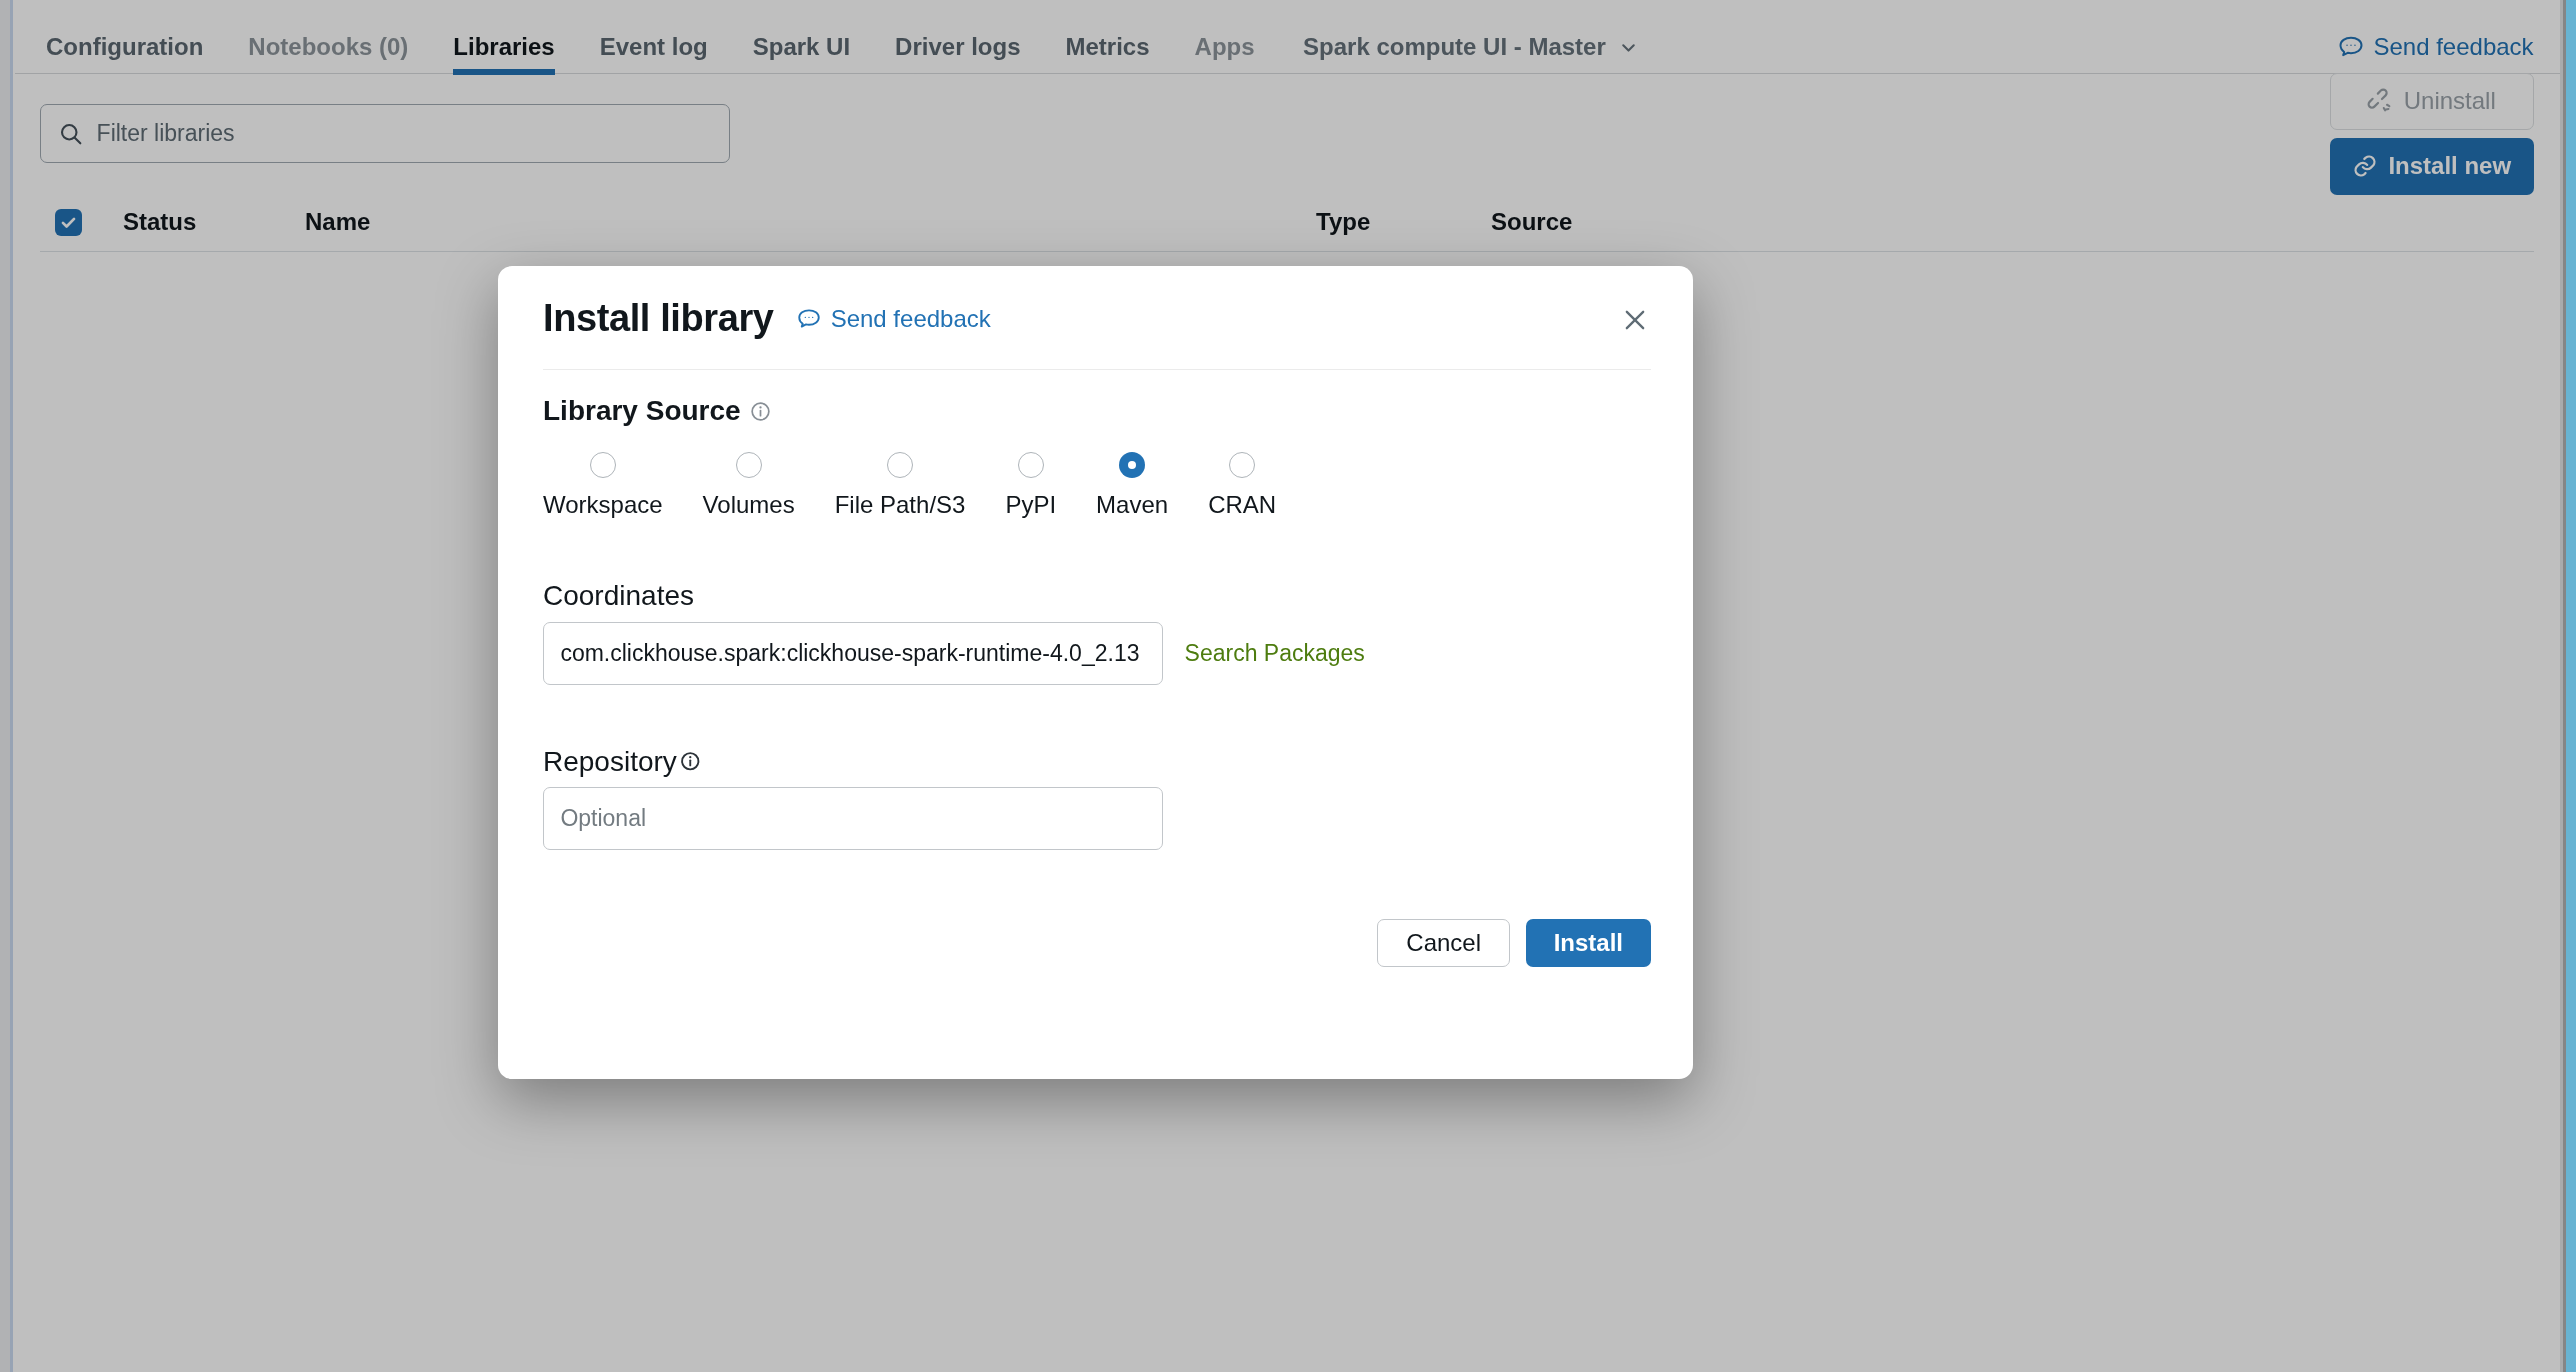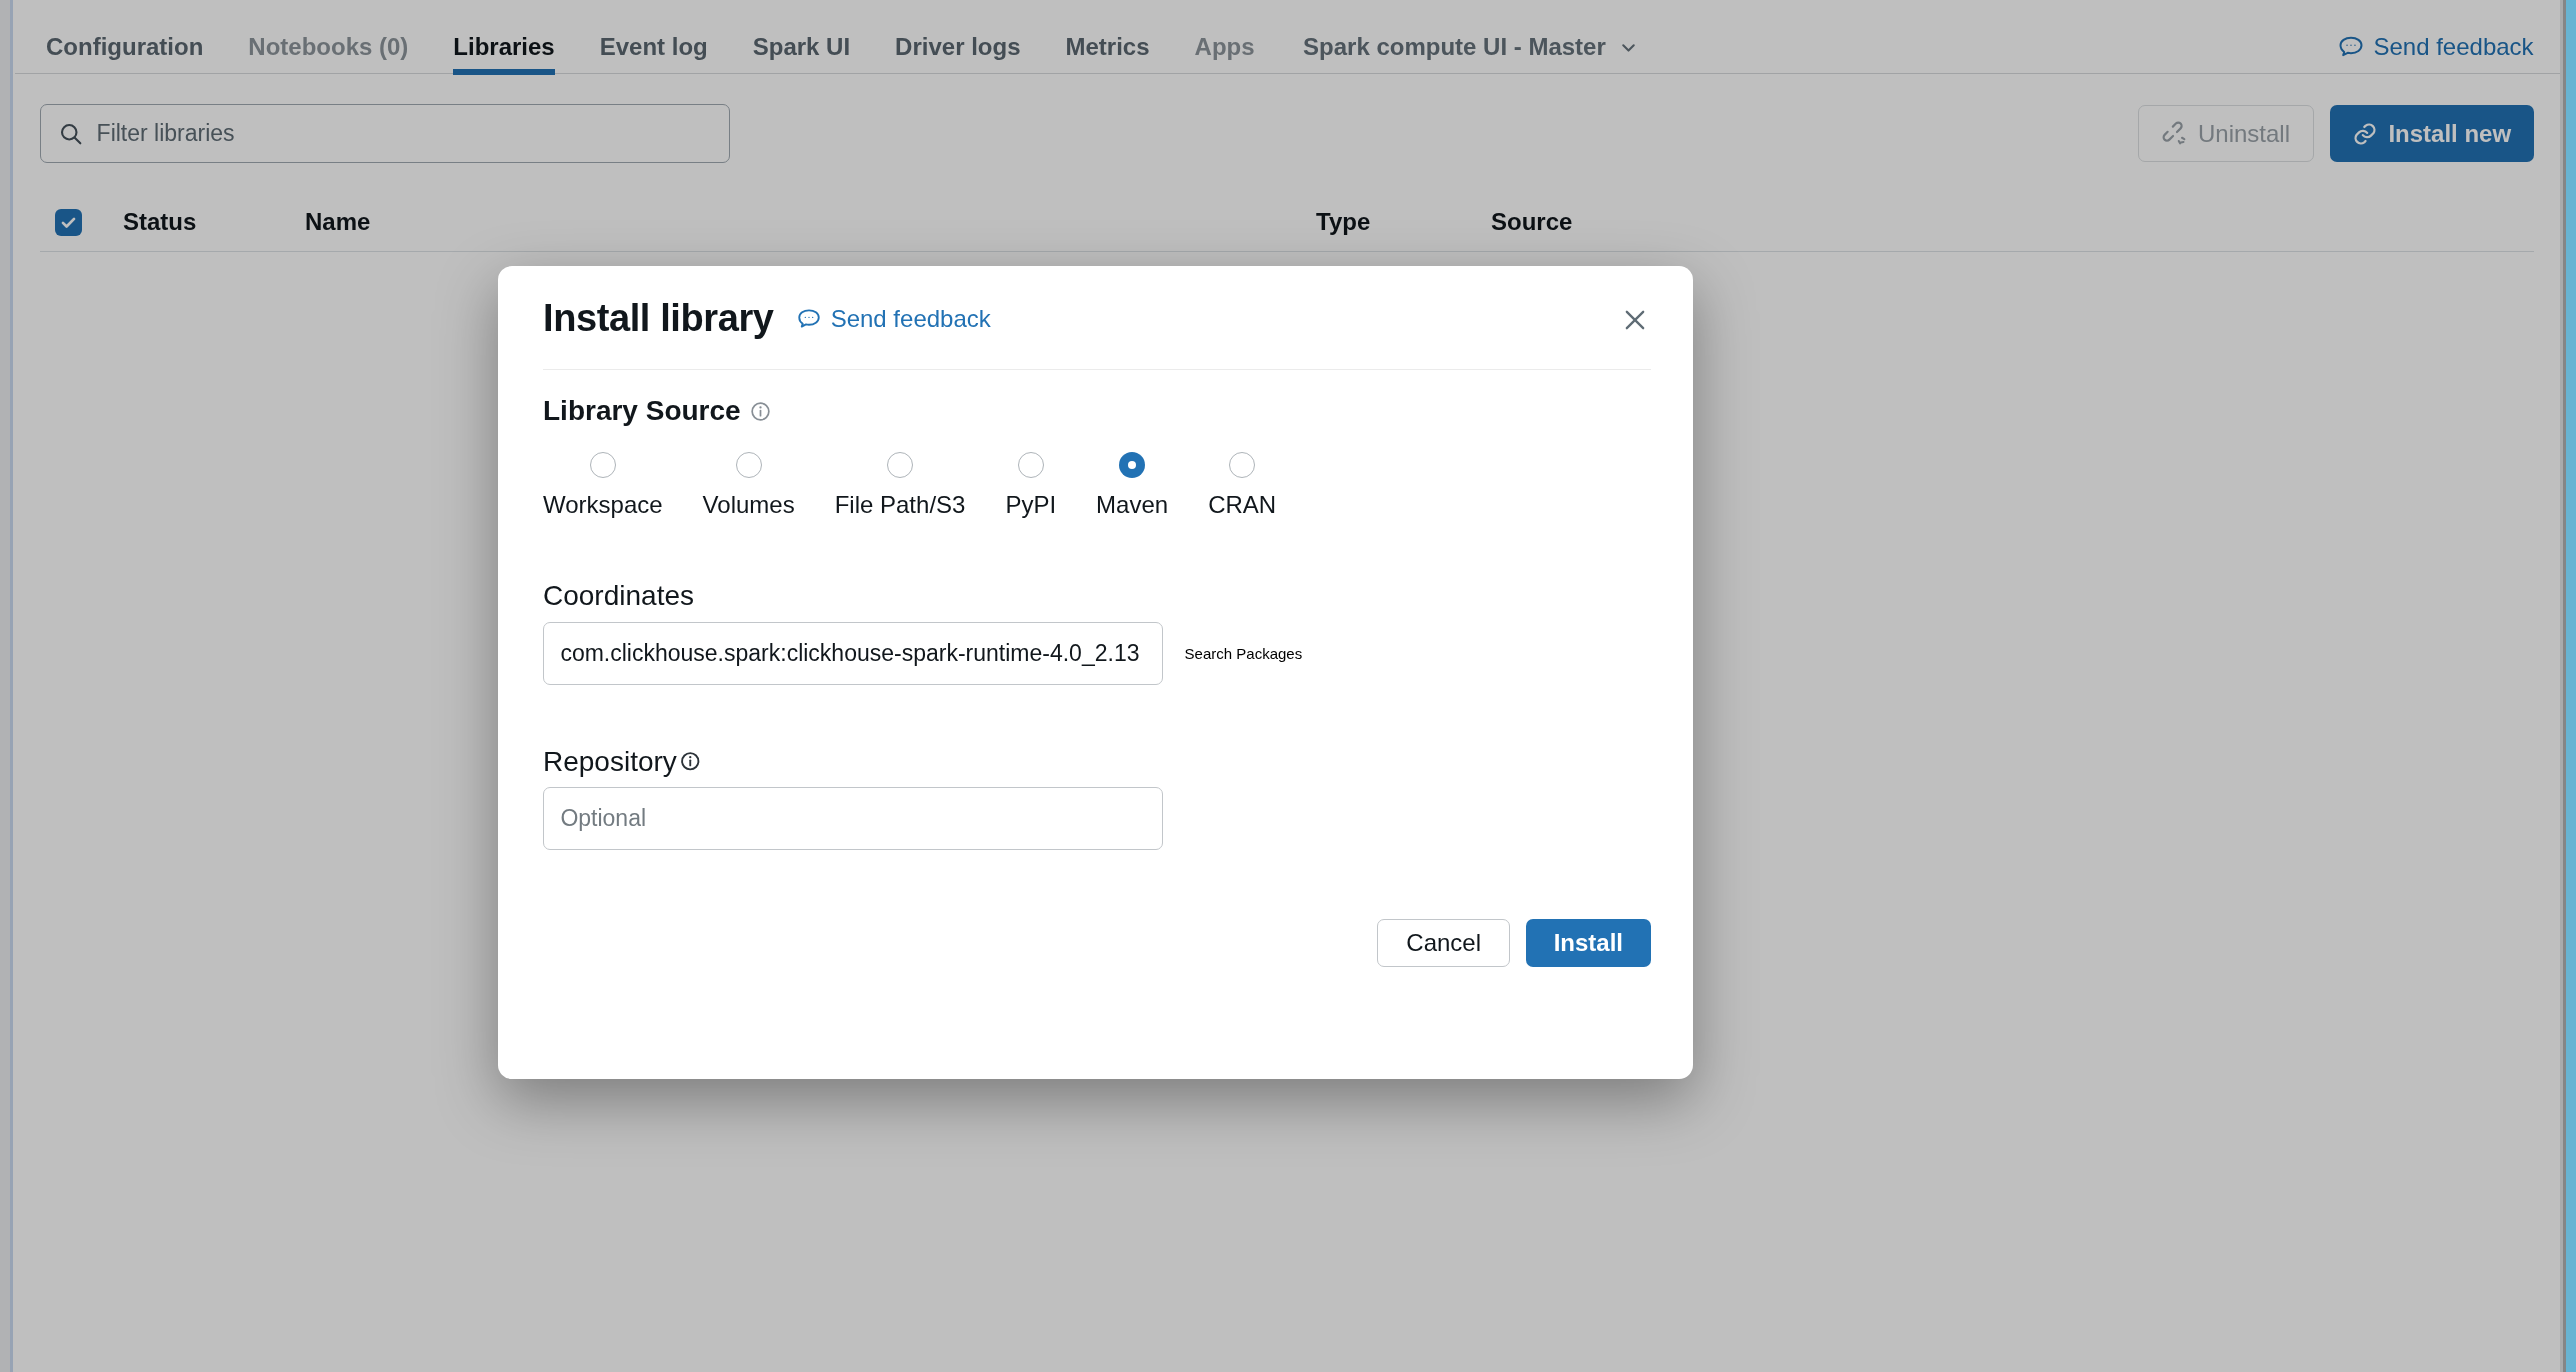--- a/index.html
+++ b/index.html
@@ -25,21 +25,21 @@
                   color:#2272b4; font-size:24px; font-weight:400; cursor:pointer; white-space:nowrap; }
 
   
   .toolbar { position:absolute; left:27px; right:26px; top:104px; height:59px;
              display:flex; align-items:center; }
   .search-box { width:690px; height:59px; border:1.7px solid #a0aab2; border-radius:7px;
                 display:flex; align-items:center; padding:0 15.6px; gap:12px; background:#fff; }
   .search-box input { border:none; outline:none; flex:1; font-size:23px; color:#11171c;
                       font-family:inherit; background:transparent; }
   .search-box input::placeholder { color:#5f6c75; }
-  .toolbar-buttons { margin-left:auto; display:flex; gap:16px; }
+  .toolbar-buttons { margin-left:auto; display:flex; gap:8px;flex-direction:column; }
   .btn { height:57px; border-radius:7px; font-size:24px; display:flex; align-items:center;
          justify-content:center; gap:10.4px; padding:0 22.5px; cursor:pointer;
          font-family:inherit; border:1.7px solid transparent; }
   .btn-disabled { background:#fff; border-color:#dcdfe2; color:#9aa2a9; cursor:default; }
   .btn-primary { background:#2272b4; color:#fff; border:none; font-weight:600; }
 
   
   .table-head { position:absolute; left:27px; right:26px; top:199px; height:53px;
                 border-bottom:1.7px solid #dde2e6; }
   .checkbox { position:absolute; left:14.7px; top:10.4px; width:27px; height:27px; border-radius:6px;
@@ -83,21 +83,21 @@
   .radio-opt.sel .radio-circle::after { content:""; position:absolute; left:8.6px; top:8.6px;
         width:8.6px; height:8.6px; border-radius:50%; background:#fff; }
 
   .section { margin-top:61px; }
   .section .field-label { margin-bottom:9.5px; }
   .text-input { width:620px; height:63px; border:1.7px solid #c2c6ca; border-radius:7px;
                 padding:0 16.4px; font-size:23px; color:#11171c; font-family:inherit; outline:none;
                 background:#fff; }
   .text-input::placeholder { color:#737b81; }
   .input-row { display:flex; align-items:center; gap:21.6px; }
-  .link { color:#000000; font-size:15px; cursor:pointer; white-space:nowrap;text-align:right; }
+  .link { color:#4d7c0f; font-size:23px; cursor:pointer; white-space:nowrap;text-align:right; }
 
   .modal-actions { display:flex; justify-content:flex-end; gap:15.6px; margin-top:69px; }
   .btn-cancel { background:#fff; border:1.7px solid #c2c6ca; color:#11171c; height:48px; padding:0 28px; }
   .btn-install { height:48px; padding:0 28px; }
 
   svg { display:block; }
 </style>
 </head>
 <body>
 

